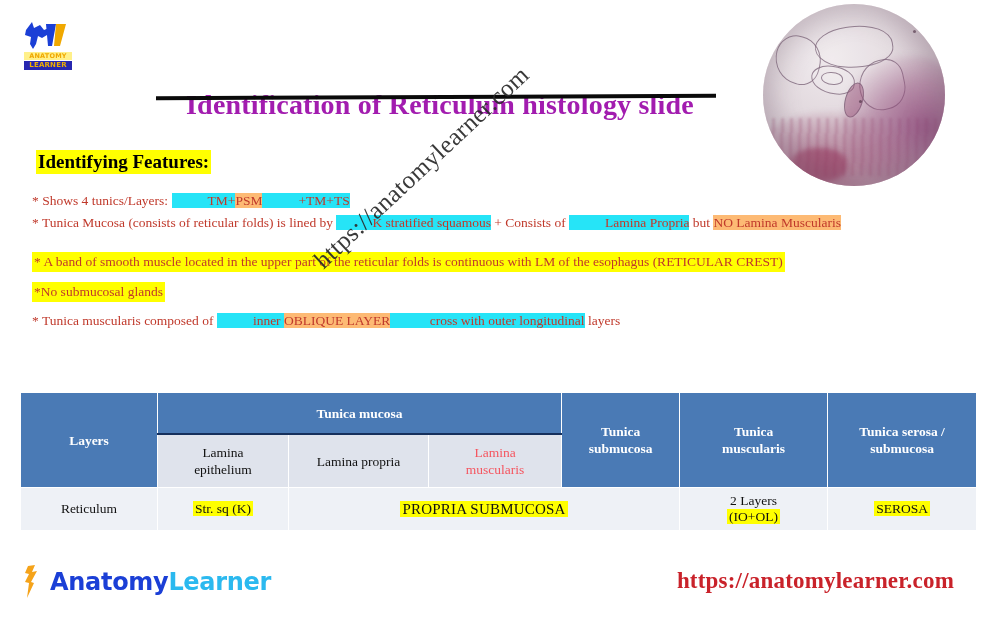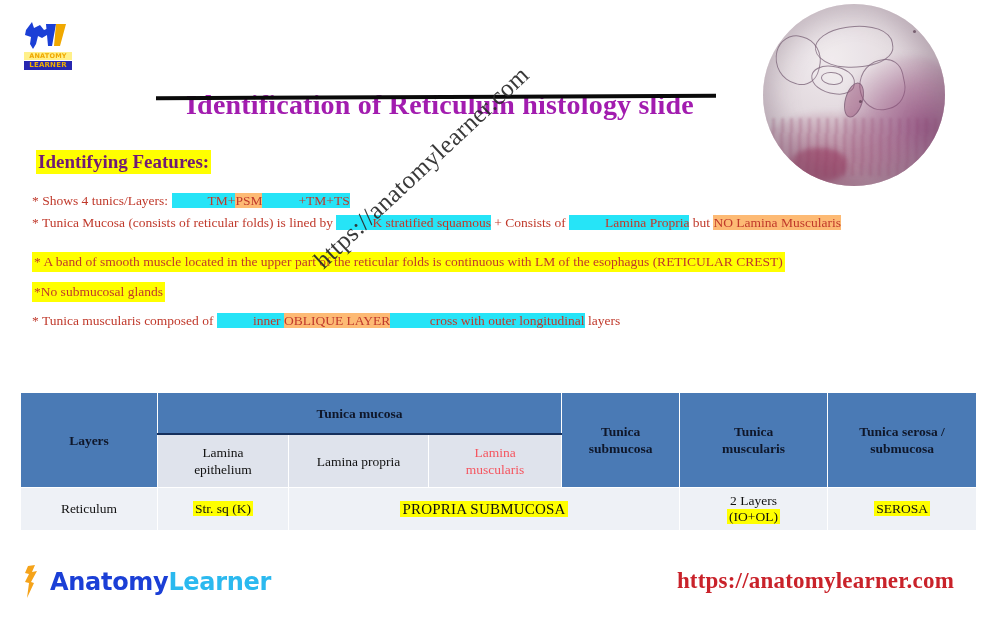--- a/index.html
+++ b/index.html
@@ -167,21 +167,21 @@
     left: 0;
     top: 150px;
     width: 996px;
   }
   #features-heading {
     position: absolute;
     left: 36px;
     top: 0;
     font-size: 19px;
     font-weight: bold;
-    color: #701a75;
+    color: #000000;
     background: #ffff00;
     padding: 0 2px;
     line-height: 24px;
   }
   .feature-line {
     position: absolute;
     left: 32px;
     font-size: 13.5px;
     color: #c0392b;
     line-height: 18px;
@@ -225,21 +225,21 @@
     table-layout: fixed;
     font-family: "Liberation Serif", serif;
   }
   #summary-table td, #summary-table th {
     border: 1px solid #ffffff;
     padding: 0;
     vertical-align: middle;
   }
   .th-blue {
     background: #4a7ab5;
-    color: #0f172a;
+    color: #ffffff;
     font-size: 13.5px;
     font-weight: bold;
     text-align: center;
     line-height: 17px;
   }
   .th-sub {
     background: #dfe3ec;
     color: #111111;
     font-size: 13.5px;
     font-weight: normal;

